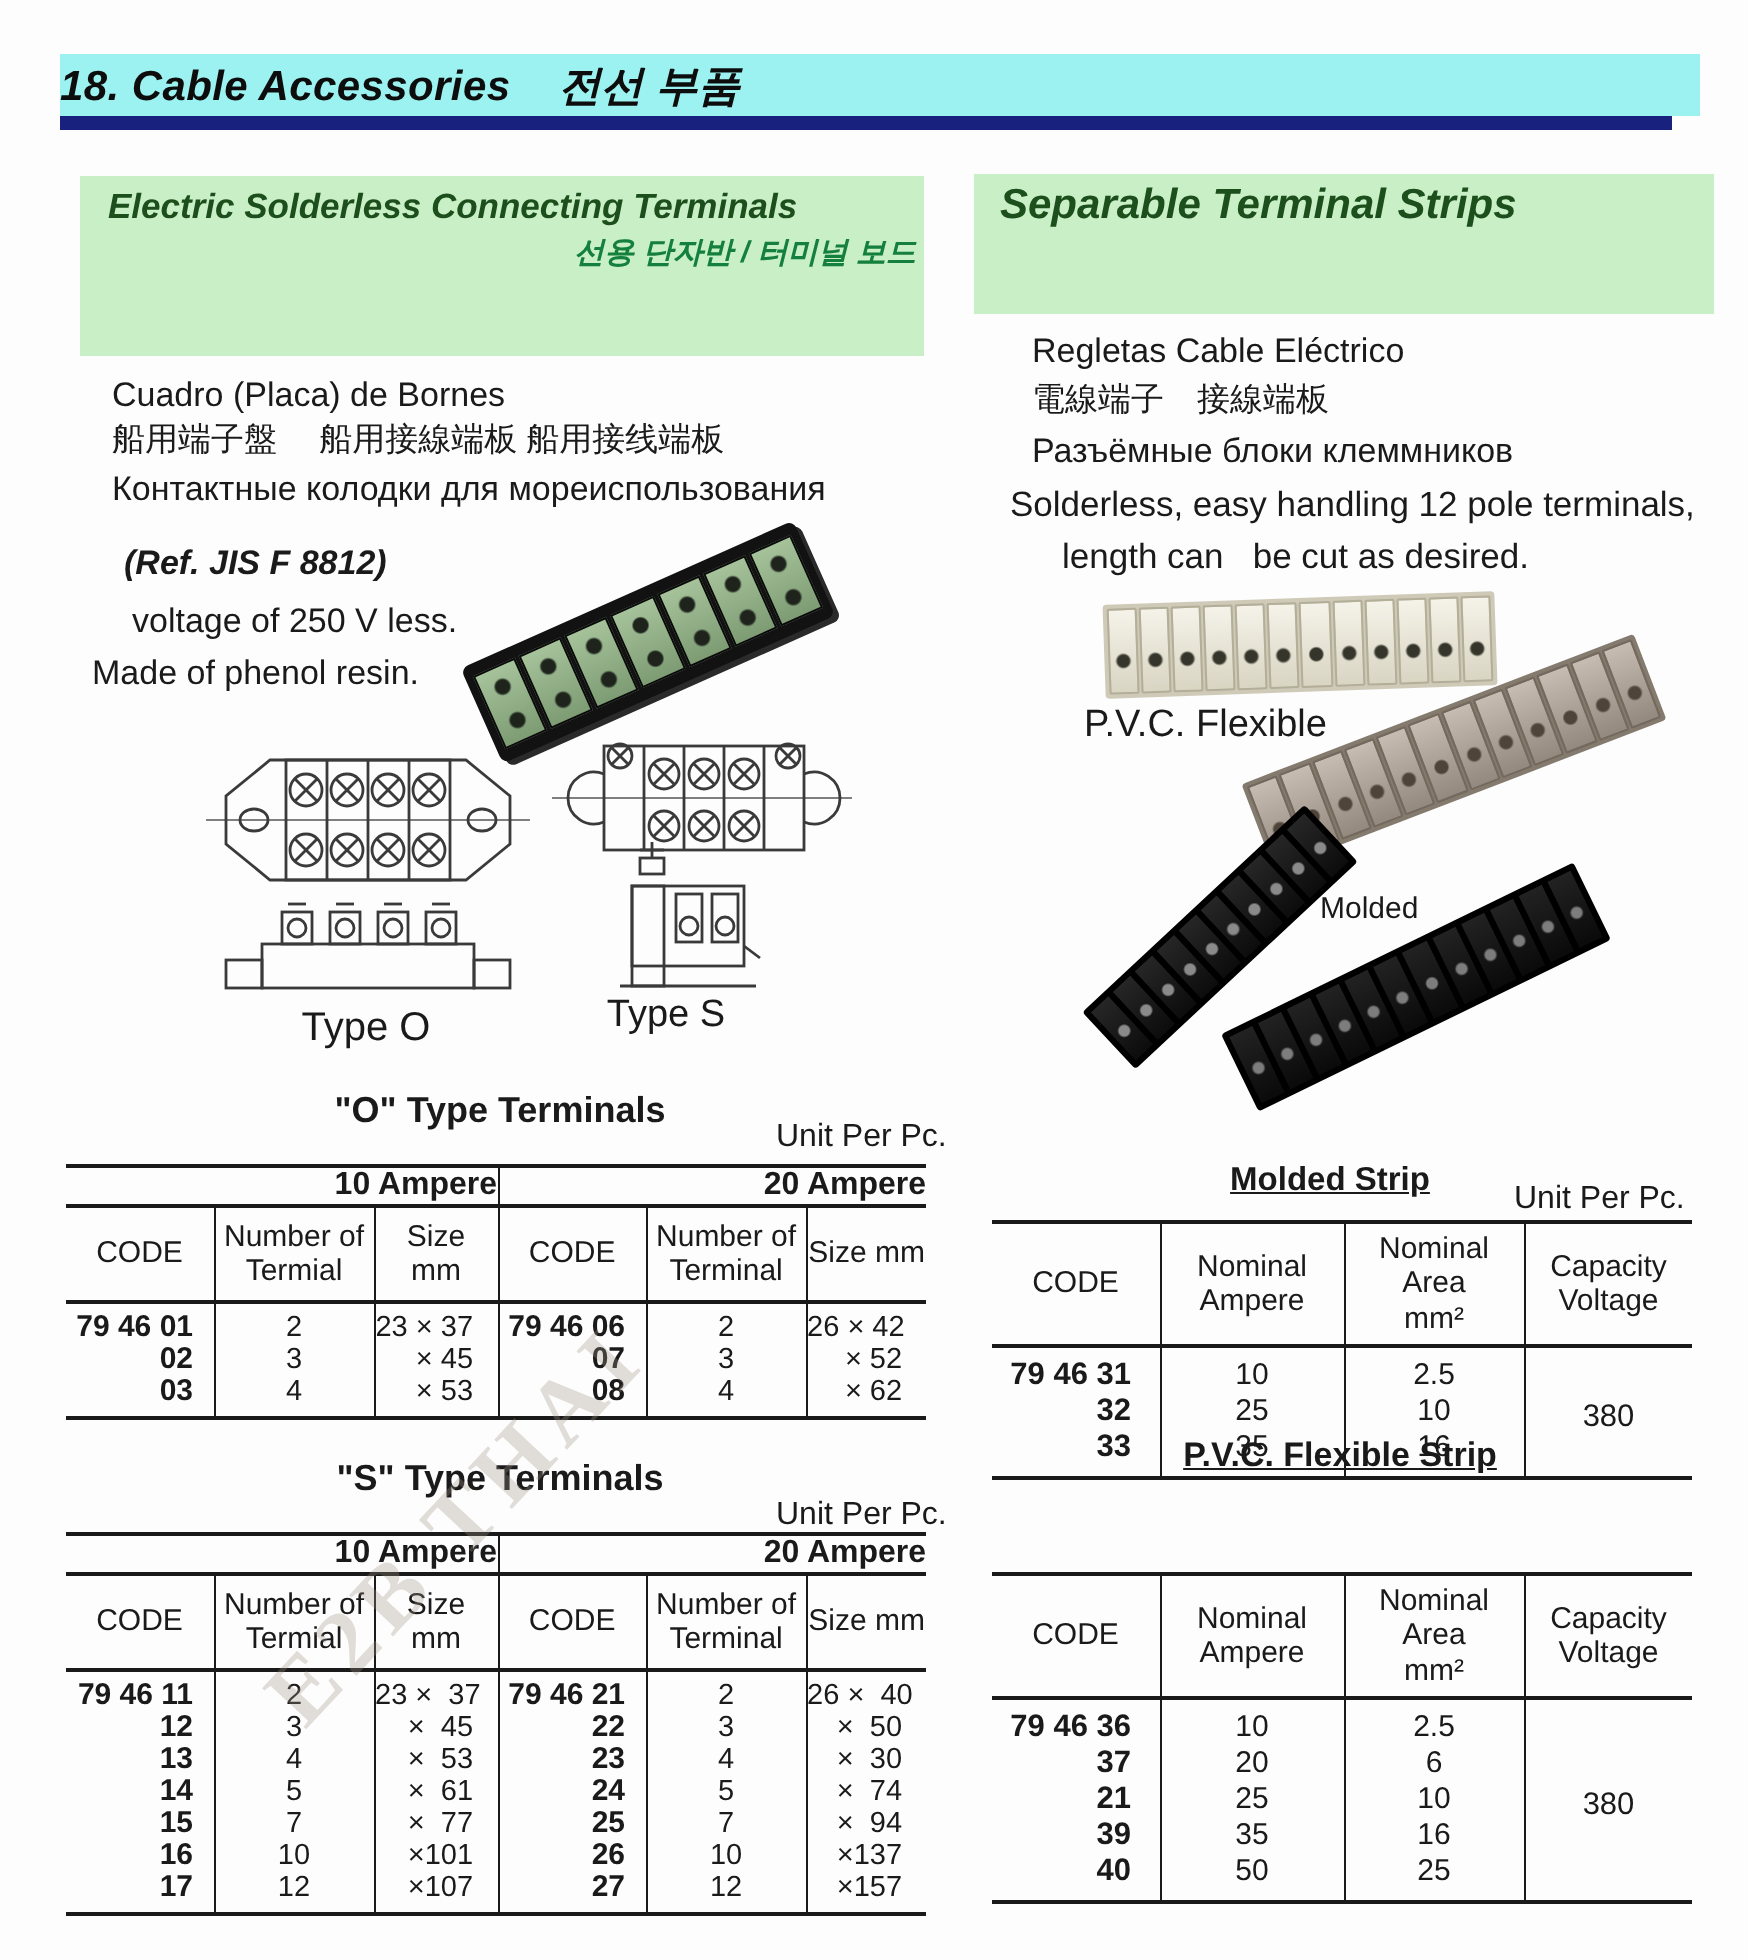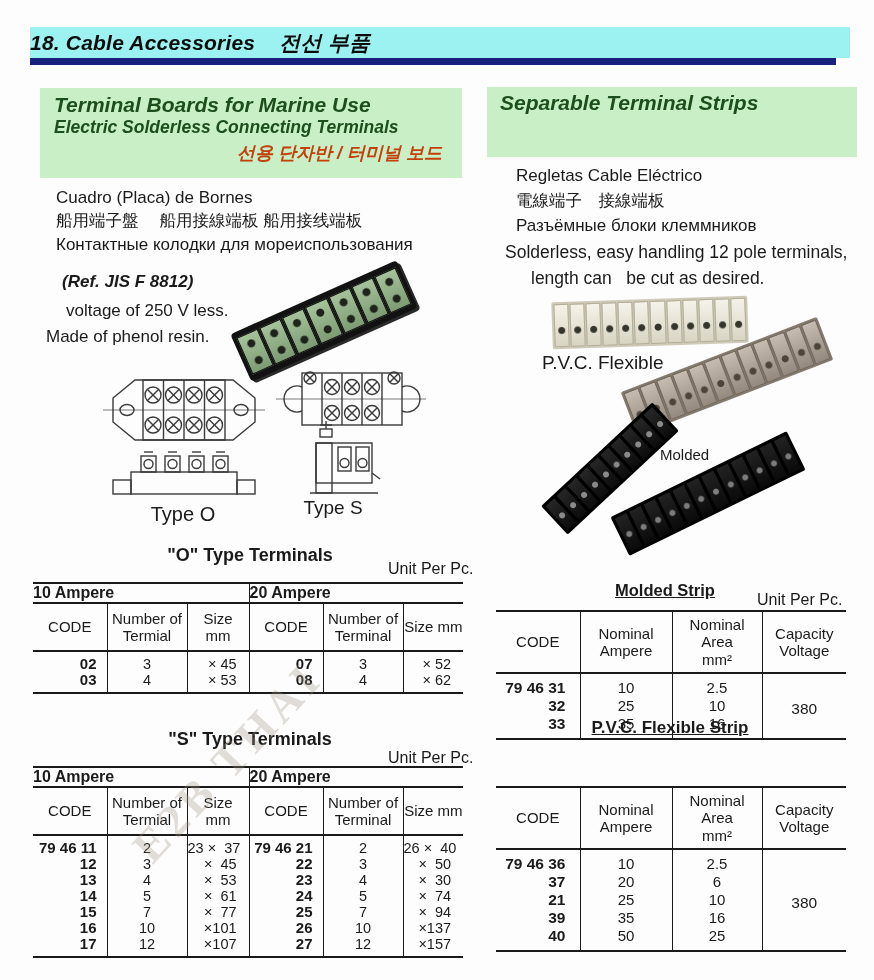--- a/index.html
+++ b/index.html
@@ -13,22 +13,22 @@
   .hdr-title { font-size:21px; font-weight:bold; font-style:italic; padding-left:0;
                white-space:pre; color:#0d0d0d; letter-spacing:0.2px; }
   .hdr-rule { position:absolute; left:30px; top:58px; width:806px; height:7px; background:#18217e; }
 
   
   .greenbox { position:absolute; background:#c9efc7; }
   .gb-left { left:40px; top:88px; width:422px; height:90px; padding:5px 0 0 14px; }
   .gb-right { left:487px; top:87px; width:370px; height:70px; padding:4px 0 0 13px; }
   .gb-title { font-size:21px; font-weight:bold; font-style:italic; color:#1c4f1c; line-height:1.15; }
   .gb-sub { font-size:17.5px; font-weight:bold; font-style:italic; color:#1c4f1c; line-height:1.2; }
-  .gb-kor { font-size:18px; font-weight:bold; font-style:italic; color:#c2410c;
-            text-align:right; padding-right:20px; margin-top:3px; }
+  .gb-kor { font-size:15px; font-weight:bold; font-style:italic; color:#15803d;
+            text-align:right; padding-right:4px; margin-top:3px; }
   .gb-kor-r { font-size:19px; font-weight:bold; font-style:italic; color:#000;
               padding-left:78px; margin-top:4px; }
 
   .tline { position:absolute; font-size:17px; white-space:pre; line-height:1.2; }
   .ref { font-weight:bold; font-style:italic; }
 
   
   .blockphoto { position:absolute; left:233px; top:295px; width:182px; height:52px;
                 transform:rotate(-24deg); background:#121212; border-radius:4px;
                 display:flex; align-items:center; padding:4px; gap:2px;
@@ -65,21 +65,21 @@
   
   .tbl-title { position:absolute; font-weight:bold; text-align:center; }
   .tbl-unit { position:absolute; font-size:16px; }
   .u { text-decoration:underline; }
 
   
   .ttable-wrap { position:absolute; }
   table { border-collapse:collapse; table-layout:fixed; }
   .ttable { width:430px; border-top:2px solid #1a1a1a; border-bottom:2px solid #1a1a1a; }
   .ttable thead th { font-weight:normal; }
-  .ttable .grp th { font-size:16px; font-weight:bold; height:15px; text-align:left;
+  .ttable .grp th { font-size:16px; font-weight:bold; height:15px; text-align:right;
                     border-bottom:2px solid #1a1a1a; }
   .ttable .grp th + th { border-left:1.5px solid #1a1a1a; }
   .ttable .cols th { font-size:15px; height:48px; text-align:center; vertical-align:middle;
                      white-space:pre-wrap; line-height:1.15; border-bottom:2px solid #1a1a1a; }
   .ttable .cols th + th { border-left:1.5px solid #1a1a1a; }
   .ttable tbody td { font-size:14.5px; line-height:16px; white-space:pre; vertical-align:top; }
   .ttable tbody tr:first-child td { padding-top:4px; }
   .ttable tbody tr:last-child td { padding-bottom:4px; }
   .ttable tbody td:not(:first-child) { border-left:1.5px solid #1a1a1a; }
   .ttable tbody td:nth-child(1), .ttable tbody td:nth-child(4)
@@ -115,21 +115,20 @@
 <body>
 
 <div class="page">
 
   <div class="hdr-bar">
     <div class="hdr-title">18. Cable Accessories    전선 부품</div>
   </div>
   <div class="hdr-rule"></div>
 
   <div class="greenbox gb-left">
-    <div class="gb-title">Terminal Boards for Marine Use</div>
     <div class="gb-sub">Electric Solderless Connecting Terminals</div>
     <div class="gb-kor">선용 단자반 / 터미널 보드</div>
   </div>
 
   <div class="tline" style="left:56px; top:188px;">Cuadro (Placa) de Bornes</div>
   <div class="tline" style="left:56px; top:211px; font-size:16.5px;">船用端子盤　 船用接線端板 船用接线端板</div>
   <div class="tline" style="left:56px; top:235px;">Контактные колодки для мореиспользования</div>
 
   <div class="tline ref" style="left:62px; top:272px;">(Ref. JIS F 8812)</div>
   <div class="tline" style="left:66px; top:301px;">voltage of 250 V less.</div>
@@ -276,20 +275,28 @@
 Termial</th>
           <th>Size  mm</th>
           <th>CODE</th>
           <th>Number of
 Terminal</th>
           <th>Size mm</th>
         </tr>
       </thead>
       <tbody>
           <tr>
+            <td>79 46 01</td>
+            <td>2</td>
+            <td>23 × 37</td>
+            <td>79 46 06</td>
+            <td>2</td>
+            <td>26 × 42</td>
+          </tr>
+          <tr>
             <td>02</td>
             <td>3</td>
             <td>× 45</td>
             <td>07</td>
             <td>3</td>
             <td>× 52</td>
           </tr>
           <tr>
             <td>03</td>
             <td>4</td>

